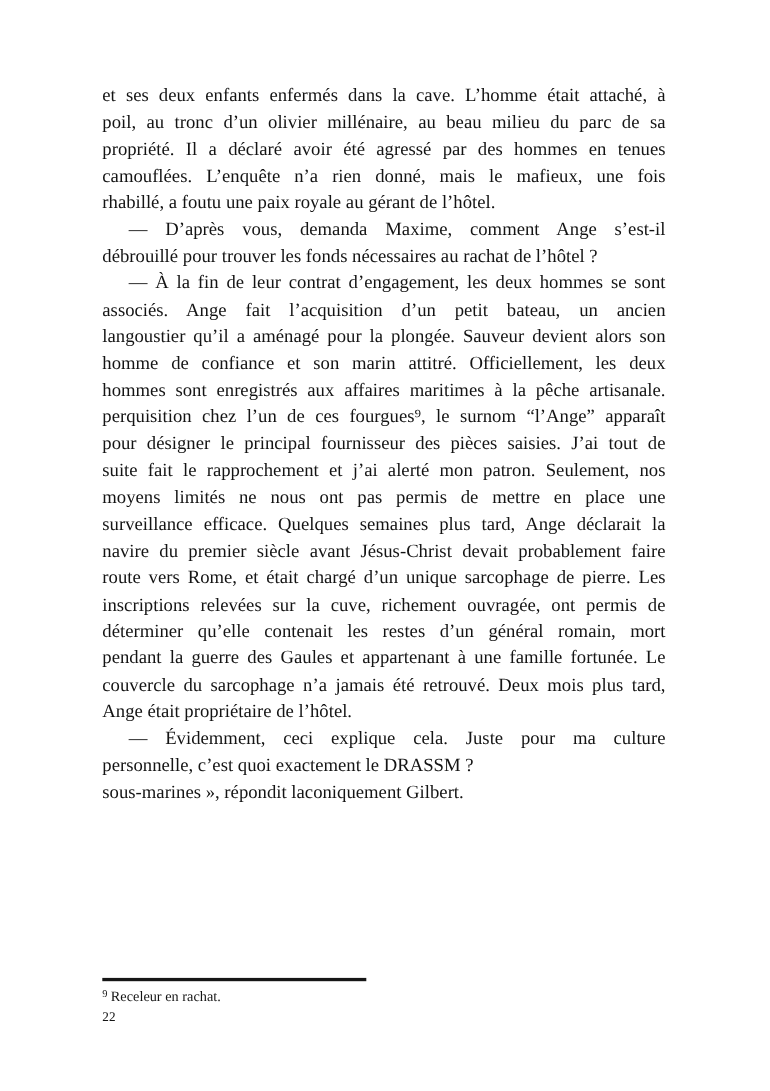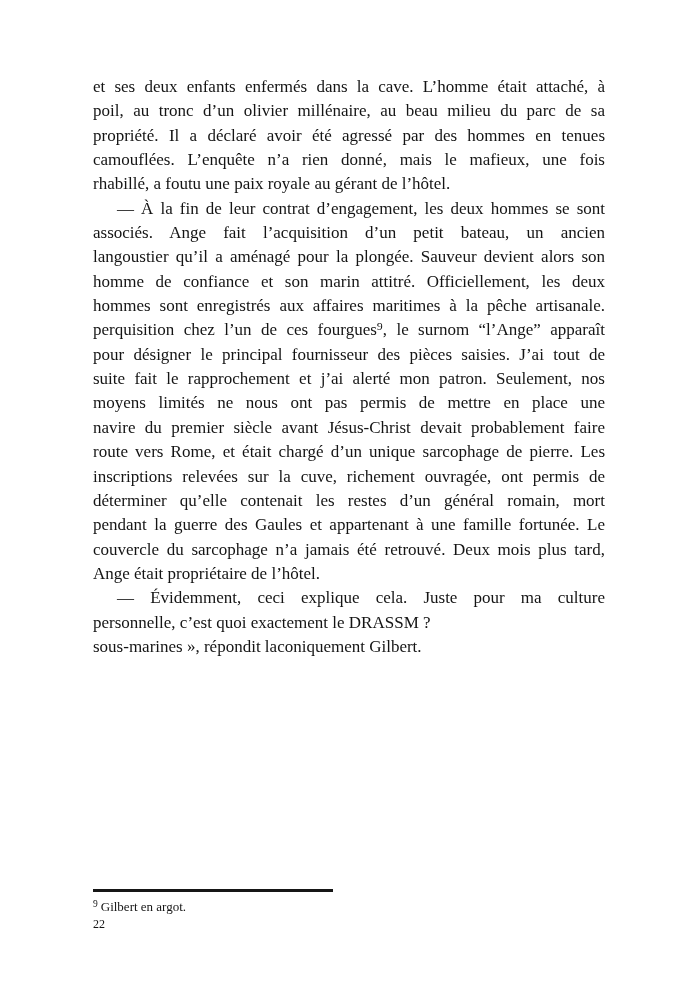--- a/index.html
+++ b/index.html
@@ -72,45 +72,50 @@
 
   <div class="text-block">
       <div class="para">
         <div class="line">et ses deux enfants enfermés dans la cave. L’homme était attaché, à</div>
         <div class="line">poil, au tronc d’un olivier millénaire, au beau milieu du parc de sa</div>
         <div class="line">propriété. Il a déclaré avoir été agressé par des hommes en tenues</div>
         <div class="line">camouflées. L’enquête n’a rien donné, mais le mafieux, une fois</div>
         <div class="line last">rhabillé, a foutu une paix royale au gérant de l’hôtel.</div>
       </div>
       <div class="para">
+        <div class="line indent">— D’après vous, demanda Maxime, comment Ange s’est-il</div>
+        <div class="line last">débrouillé pour trouver les fonds nécessaires au rachat de l’hôtel ?</div>
+      </div>
+      <div class="para">
         <div class="line indent">— À la fin de leur contrat d’engagement, les deux hommes se sont</div>
         <div class="line">associés. Ange fait l’acquisition d’un petit bateau, un ancien</div>
         <div class="line">langoustier qu’il a aménagé pour la plongée. Sauveur devient alors son</div>
         <div class="line">homme de confiance et son marin attitré. Officiellement, les deux</div>
         <div class="line">hommes sont enregistrés aux affaires maritimes à la pêche artisanale.</div>
         <div class="line">perquisition chez l’un de ces fourgues⁹, le surnom “l’Ange” apparaît</div>
         <div class="line">pour désigner le principal fournisseur des pièces saisies. J’ai tout de</div>
         <div class="line">suite fait le rapprochement et j’ai alerté mon patron. Seulement, nos</div>
         <div class="line">moyens limités ne nous ont pas permis de mettre en place une</div>
+        <div class="line">surveillance efficace. Quelques semaines plus tard, Ange déclarait la</div>
         <div class="line">navire du premier siècle avant Jésus-Christ devait probablement faire</div>
         <div class="line">route vers Rome, et était chargé d’un unique sarcophage de pierre. Les</div>
         <div class="line">inscriptions relevées sur la cuve, richement ouvragée, ont permis de</div>
         <div class="line">déterminer qu’elle contenait les restes d’un général romain, mort</div>
         <div class="line">pendant la guerre des Gaules et appartenant à une famille fortunée. Le</div>
         <div class="line">couvercle du sarcophage n’a jamais été retrouvé. Deux mois plus tard,</div>
         <div class="line last">Ange était propriétaire de l’hôtel.</div>
       </div>
       <div class="para">
         <div class="line indent">— Évidemment, ceci explique cela. Juste pour ma culture</div>
         <div class="line last">personnelle, c’est quoi exactement le DRASSM ?</div>
       </div>
       <div class="para">
         <div class="line last">sous-marines », répondit laconiquement Gilbert.</div>
       </div>
     </div>
 
   <div class="footnote-separator"></div>
 
-  <div class="footnote-line"><span class="fn-marker">9</span><span>Gilbert en argot.</span></div>
+  <div class="footnote-line"><span class="fn-marker">9</span><span>Receleur en rachat.</span></div>
 
   <div class="page-number">22</div>
 
 </div>
 
 </body></html>

